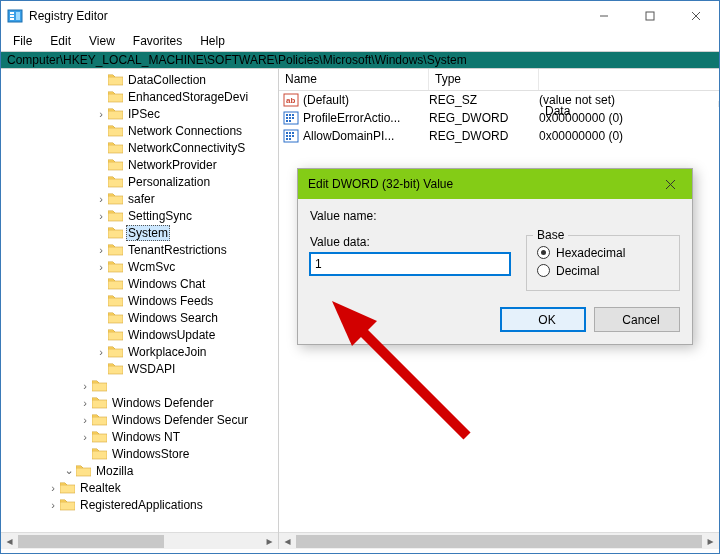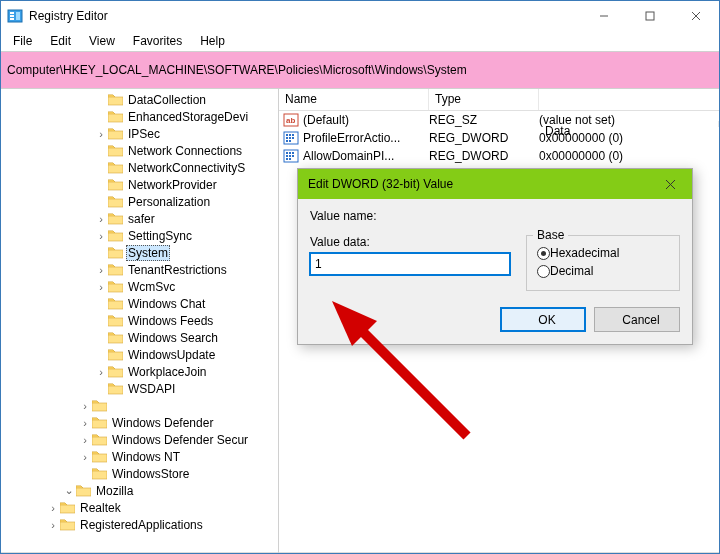--- a/index.html
+++ b/index.html
@@ -38,27 +38,27 @@
   .win-btn svg { stroke: #555; }
   .menubar {
     height: 20px;
     display: flex;
     gap: 2px;
     padding: 0 4px;
     align-items: center;
   }
   .menubar .menu-item { padding: 1px 8px; }
   .addrbar {
-    height: 38px;
+    height: 18px;
     border-top: 1px solid #d0d0d0;
     border-bottom: 1px solid #d0d0d0;
     display: flex;
     align-items: center;
     padding: 0 6px;
-    background: #f9a8d4;
+    background: #0f766e;
   }
   .content {
     display: flex;
     height: calc(100% - 30px - 20px - 22px);
     position: relative;
   }
   .tree-pane {
     width: 278px;
     border-right: 1px solid #d0d0d0;
     overflow: hidden;
@@ -186,21 +186,21 @@
     padding: 6px 10px 8px 10px;
     position: relative;
   }
   .groupbox .legend {
     position: absolute;
     top: -8px; left: 6px;
     background: #f0f0f0;
     padding: 0 4px;
   }
   .radio-row {
-    display:flex; align-items:flex-end; 
+    display:flex; align-items:flex-start; gap:6px;
     margin: 4px 0;
   }
   .radio {
     width:13px;height:13px;border:1px solid #333;border-radius:50%;
     display:flex;align-items:center;justify-content:center;background:#fff;
   }
   .radio.checked::after{
     content:"";width:5px;height:5px;border-radius:50%;background:#333;
   }
   .dlg-buttons {

